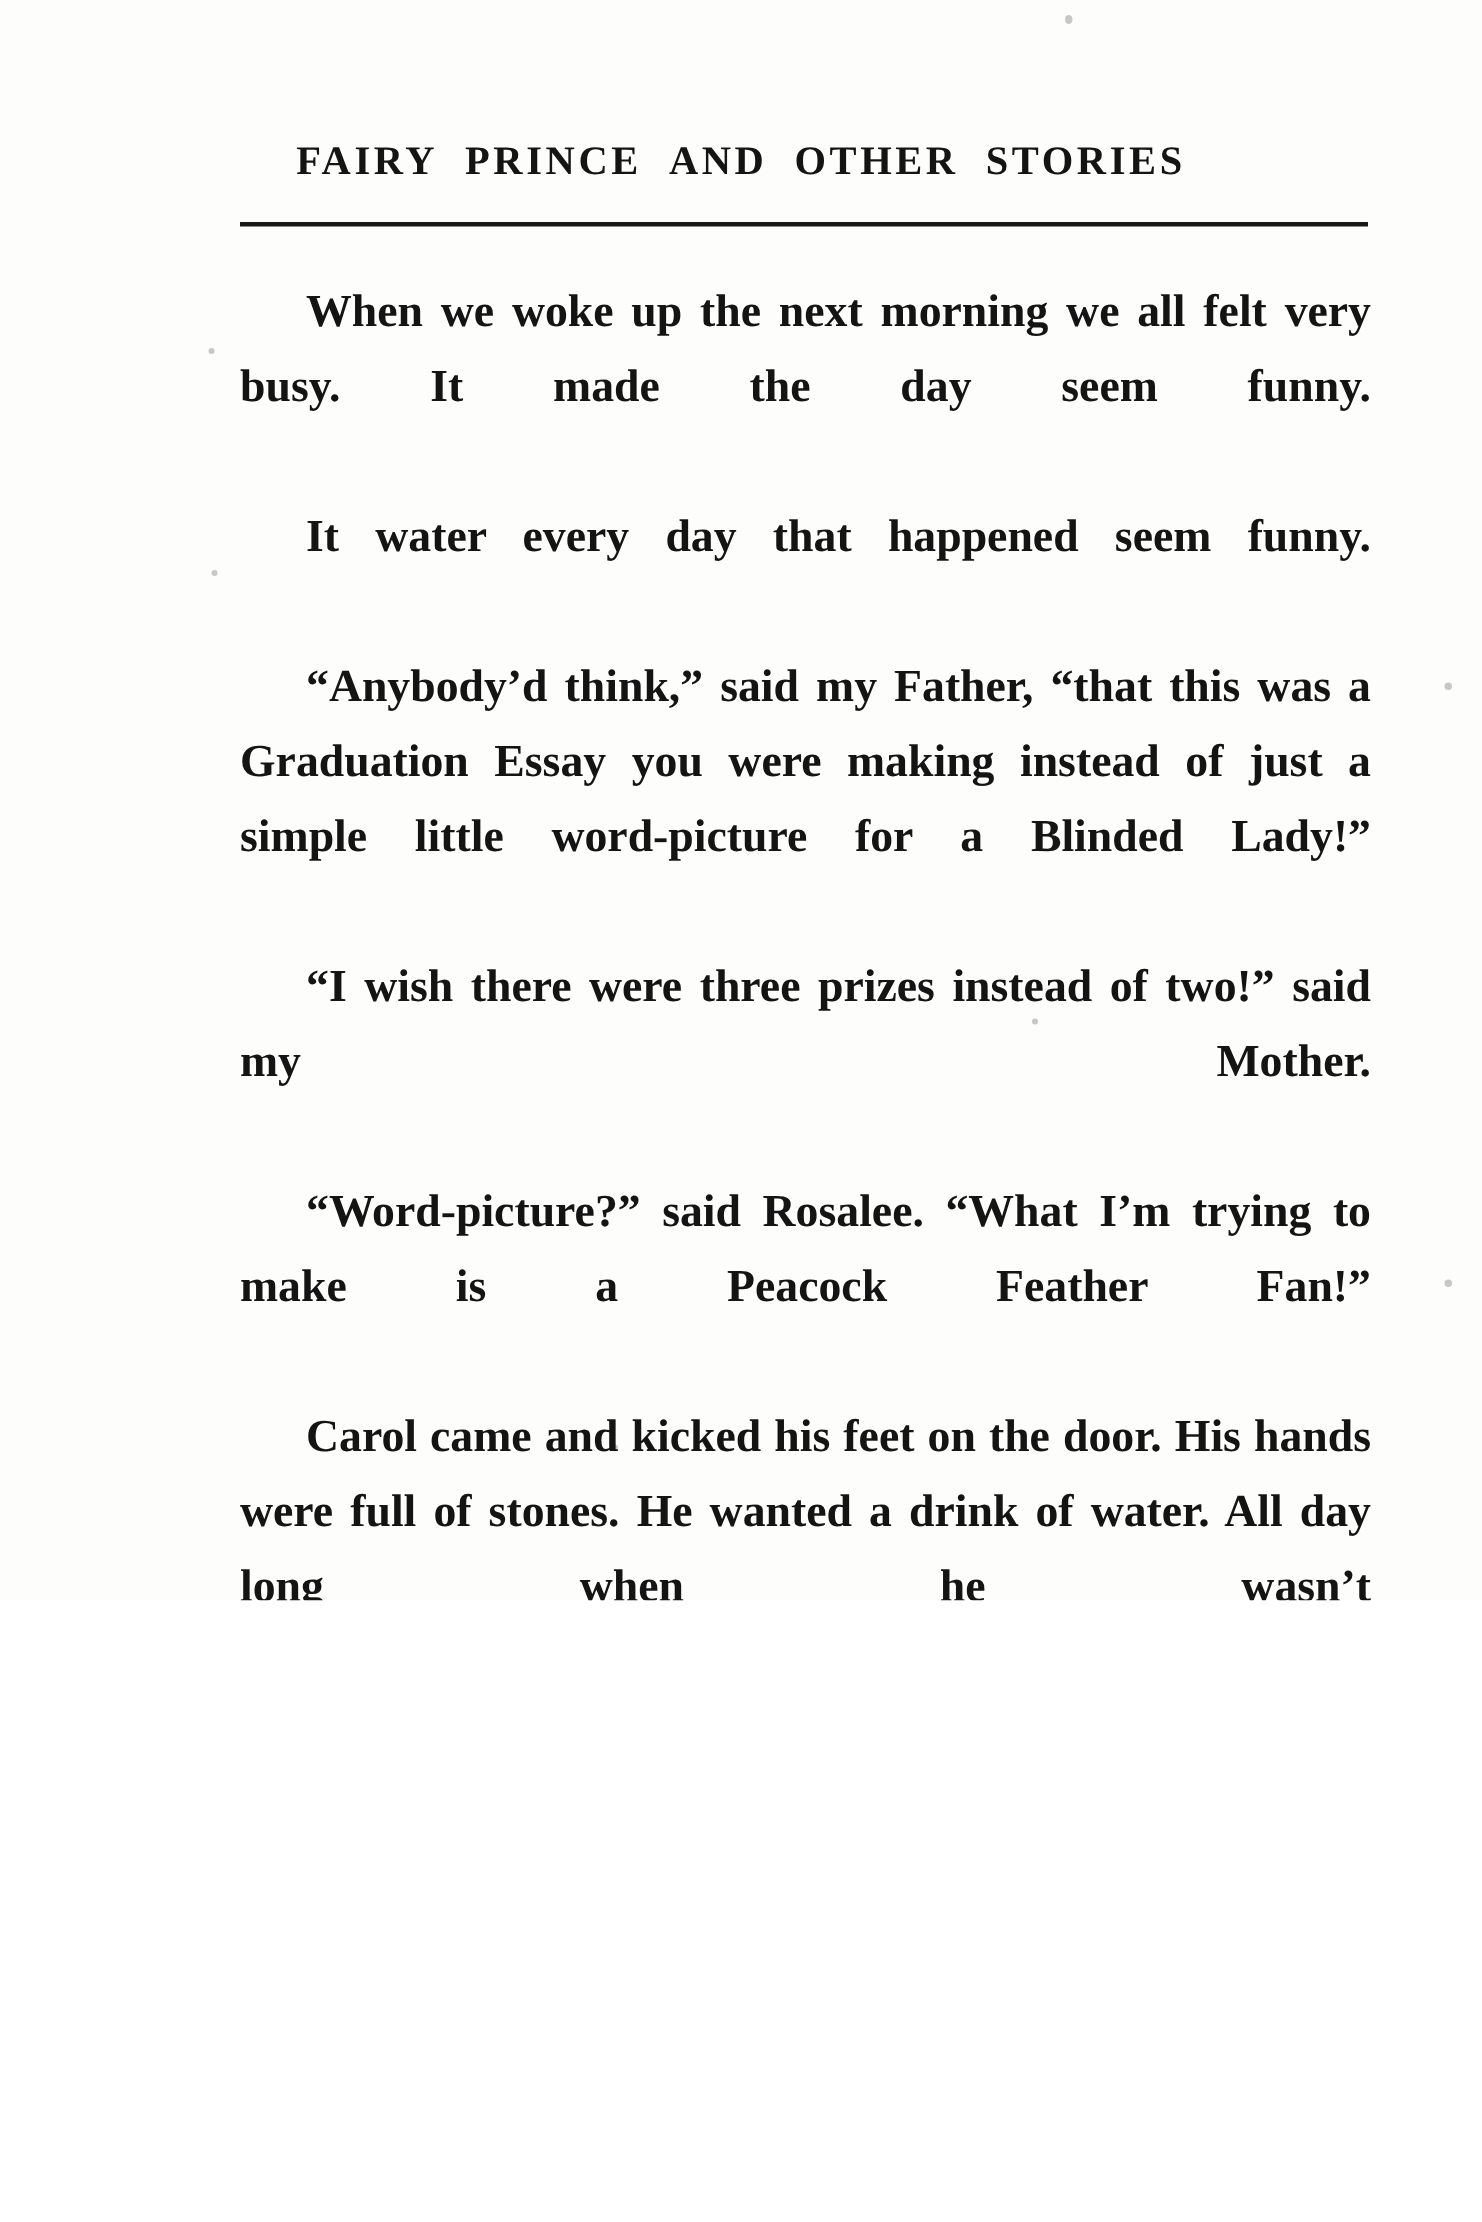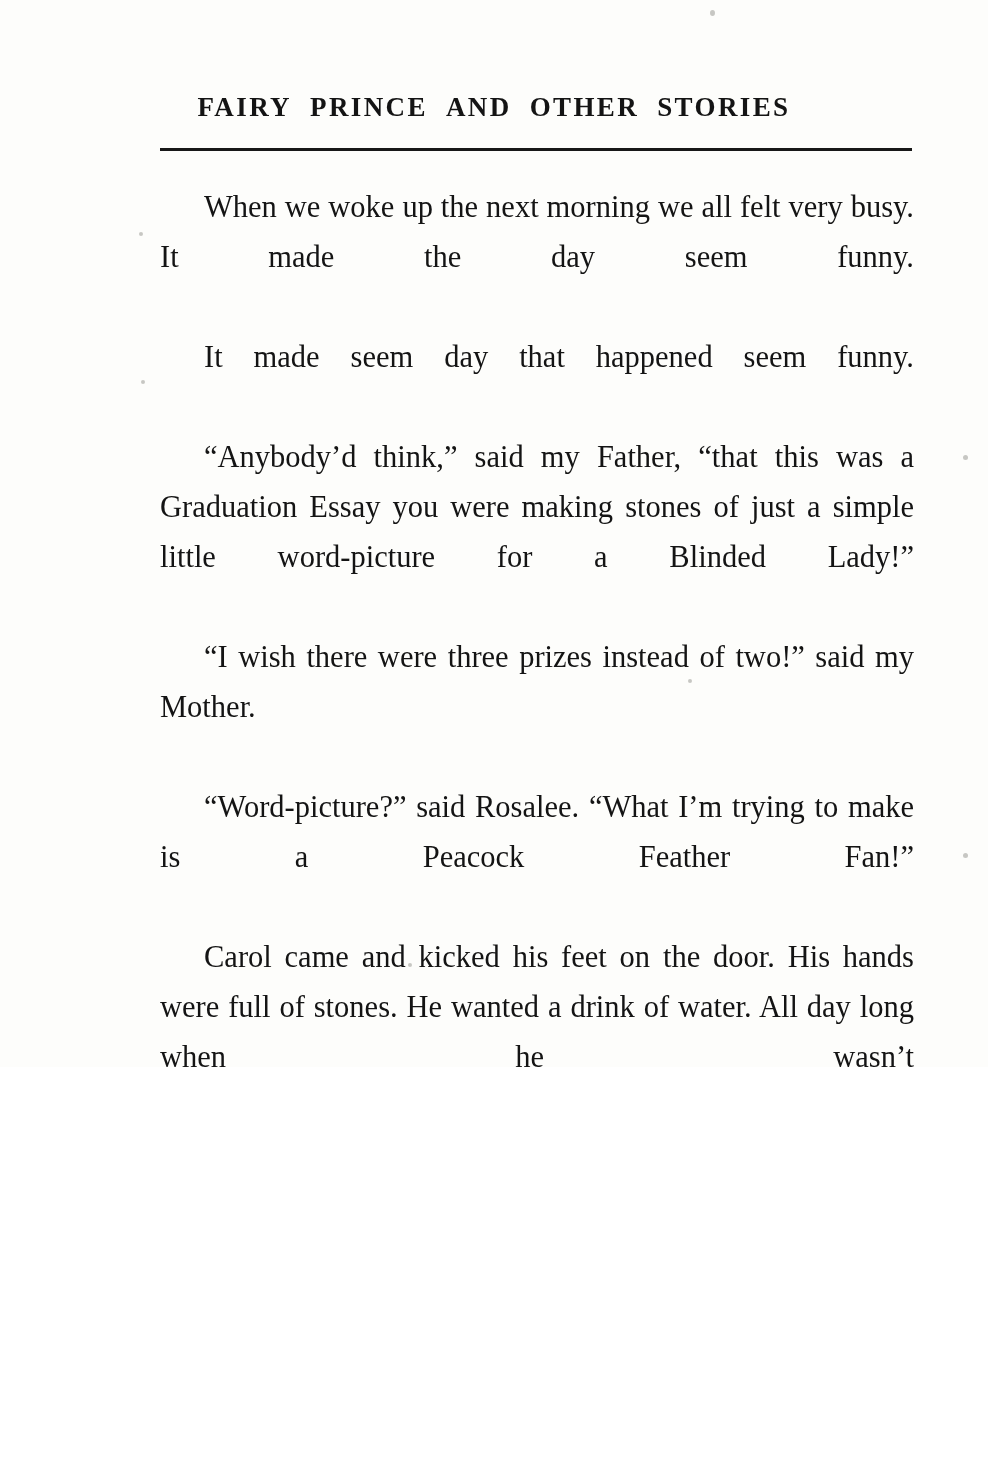--- a/index.html
+++ b/index.html
@@ -50,20 +50,21 @@
 
   .body-text {
     position: absolute;
     top: 182px;
     left: 160px;
     width: 754px;
     font-size: 30.5px;
     line-height: 50px;
     text-align: justify;
     color: #141414;
+    font-weight: bold;
   }
   .body-text p {
     margin: 0;
     text-indent: 44px;
     text-align: justify;
   }
   .body-text p:last-child { }
 
   
   .body-text p::after {
@@ -105,22 +106,22 @@
   <div class="speck" style="left:202px; top:1414px; width:4px; height:5px;"></div>
   <div class="speck" style="left:201px; top:1430px; width:4px; height:5px;"></div>
   <div class="speck" style="left:201px; top:1444px; width:4px; height:5px;"></div>
 
   <div class="header"><span class="word">FAIRY</span><span class="word">PRINCE</span><span class="word">AND</span><span class="word">OTHER</span><span class="word">STORIES</span></div>
 
   <div class="rule"></div>
 
   <div class="body-text">
     <p>When we woke up the next morning we all felt very busy.  It made the day seem funny.</p>
-    <p>It made seem day that happened seem funny.</p>
-    <p>“Anybody’d think,” said my Father, “that this was a Graduation Essay you were making stones of just a simple little word-picture for a Blinded Lady!”</p>
+    <p>It water every day that happened seem funny.</p>
+    <p>“Anybody’d think,” said my Father, “that this was a Graduation Essay you were making instead of just a simple little word-picture for a Blinded Lady!”</p>
     <p>“I wish there were three prizes instead of two!” said my Mother.</p>
     <p>“Word-picture?” said Rosalee.  “What I’m trying to make is a Peacock Feather Fan!”</p>
     <p>Carol came and kicked his feet on the door.  His hands were full of stones.  He wanted a drink of water.  All day long when he wasn’t</p>
   </div>
 
   <div class="folio">[ 136 ]</div>
 
 </div>
 
 </body></html>

